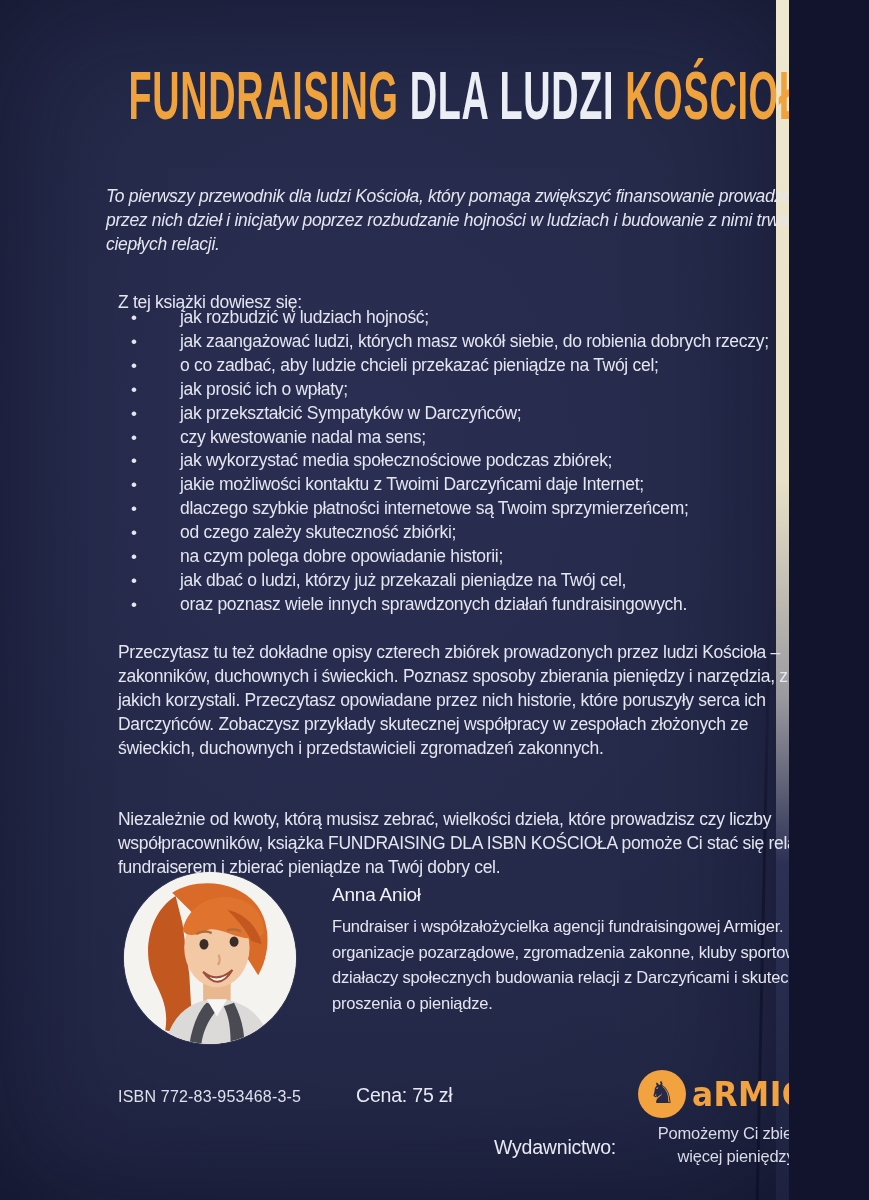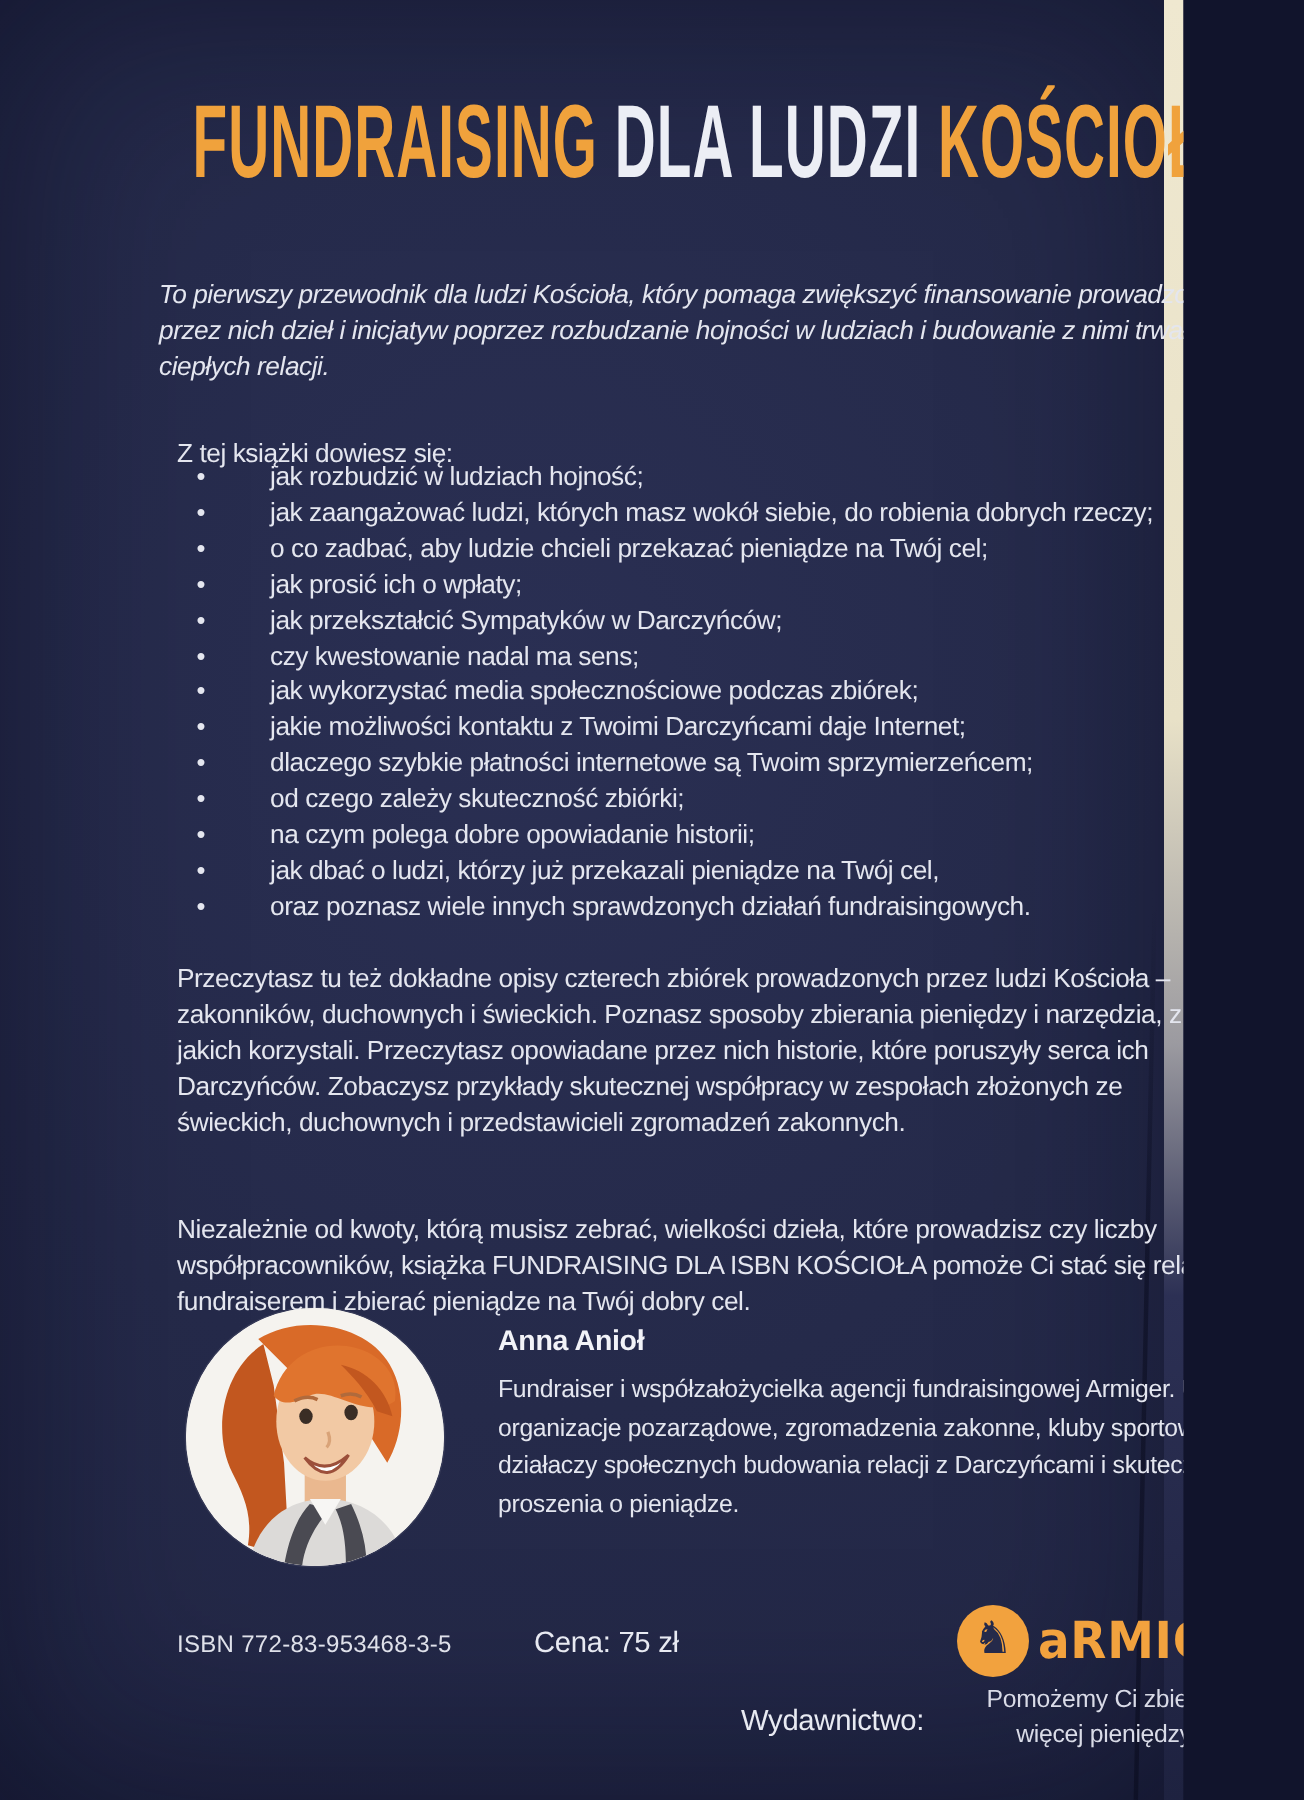--- a/index.html
+++ b/index.html
@@ -46,21 +46,21 @@
   .bullets .dot{width:49px;flex:0 0 49px;font-size:17px;color:#e4e6ef;}
   .p2{position:absolute;top:622px;left:118px;width:702px;}
   .p3{position:absolute;top:789px;left:118px;width:740px;}
   .author{position:absolute;top:872px;left:124px;display:flex;}
   .portrait{
     width:172px;height:172px;border-radius:50%;overflow:hidden;flex:0 0 172px;
     background:#f5f3ef;box-shadow:0 0 0 1px rgba(255,255,255,.08);
   }
   .portrait svg{display:block;width:100%;height:100%;}
   .author-text{margin-left:36px;padding-top:12px;width:512px;}
-  .author-name{color:#f2f3f8;font-size:19px;font-weight:bold;letter-spacing:-.2px;margin:0 0 8px 0;}
+  .author-name{color:#f2f3f8;font-size:19px;font-weight:normal;letter-spacing:-.2px;margin:0 0 8px 0;}
   .author-bio{color:#e4e6ef;font-size:16.5px;line-height:25.5px;letter-spacing:-.2px;margin:0;}
   .isbn{position:absolute;top:1088px;left:118px;color:#dfe1ea;font-size:16px;letter-spacing:.2px;}
   .price{position:absolute;top:1084px;left:356px;color:#e8eaf2;font-size:19.5px;letter-spacing:-.2px;}
   .publisher-label{position:absolute;top:1136px;left:494px;color:#e8eaf2;font-size:19.5px;letter-spacing:-.2px;}
   .logo{position:absolute;top:1070px;left:638px;display:flex;align-items:center;}
   .logo-badge{
     width:48px;height:48px;border-radius:50%;background:#f2a23e;
     display:flex;align-items:center;justify-content:center;flex:0 0 48px;
   }
   .logo-badge .knight{font-family:"DejaVu Sans",sans-serif;font-size:30px;color:#252a4a;line-height:1;margin-top:-3px;}

